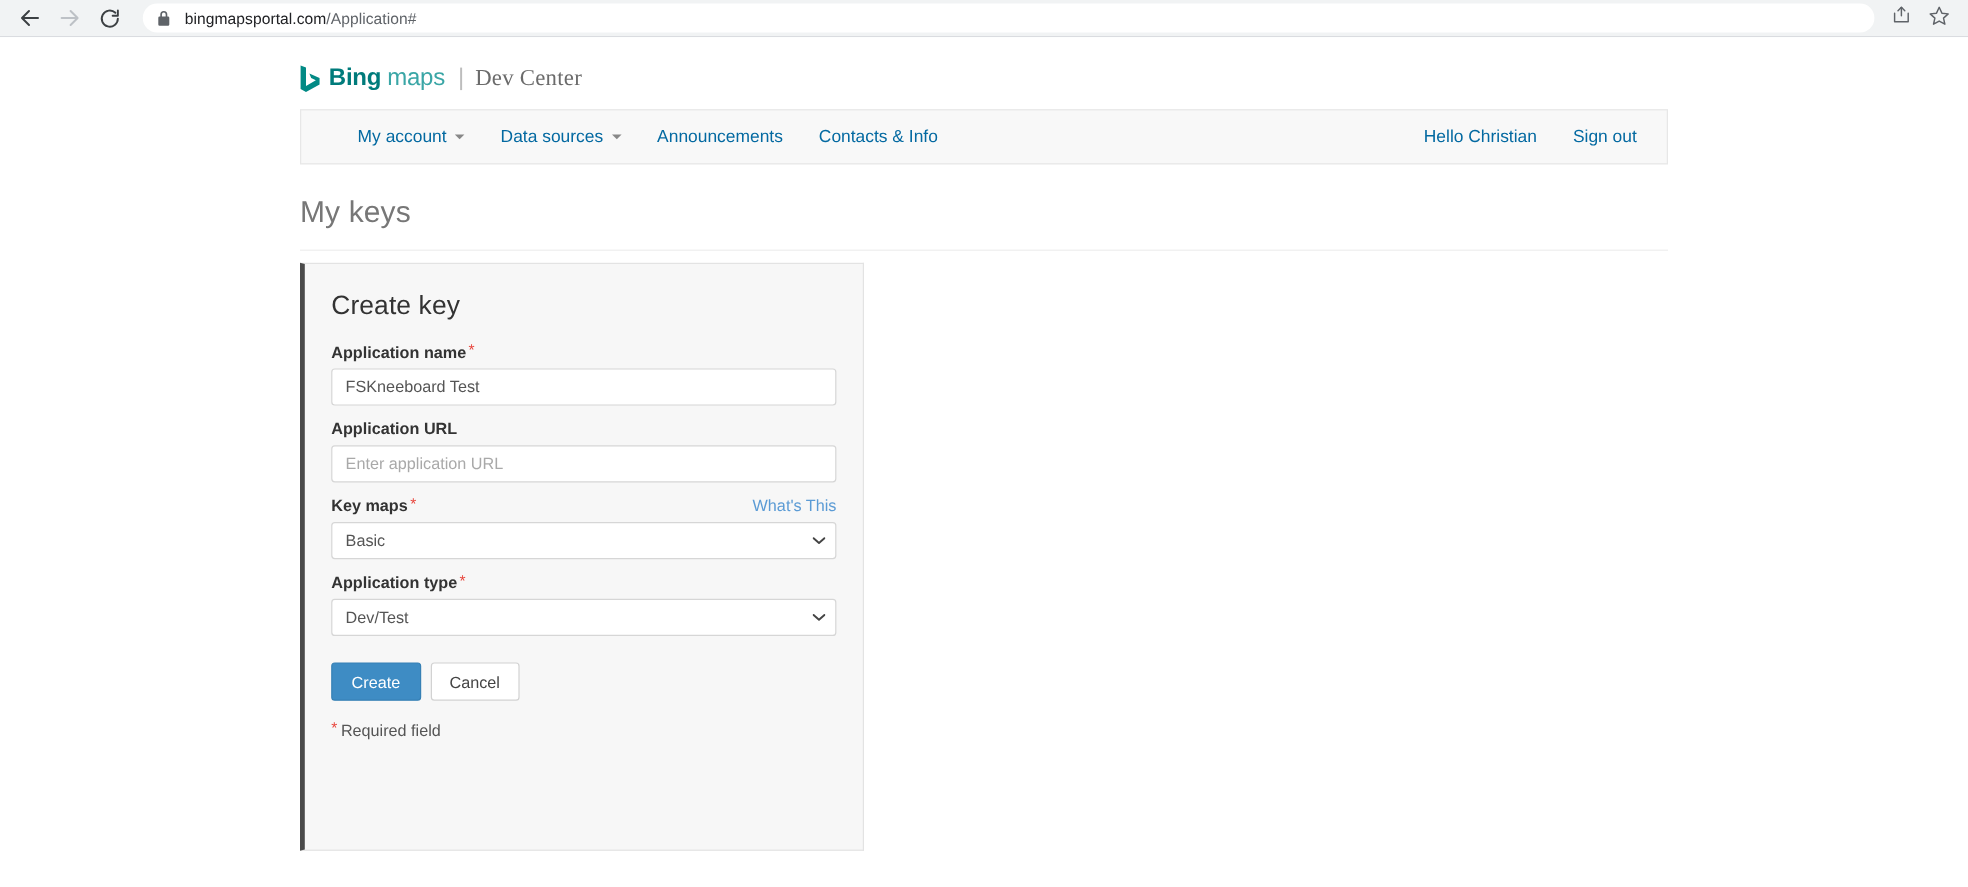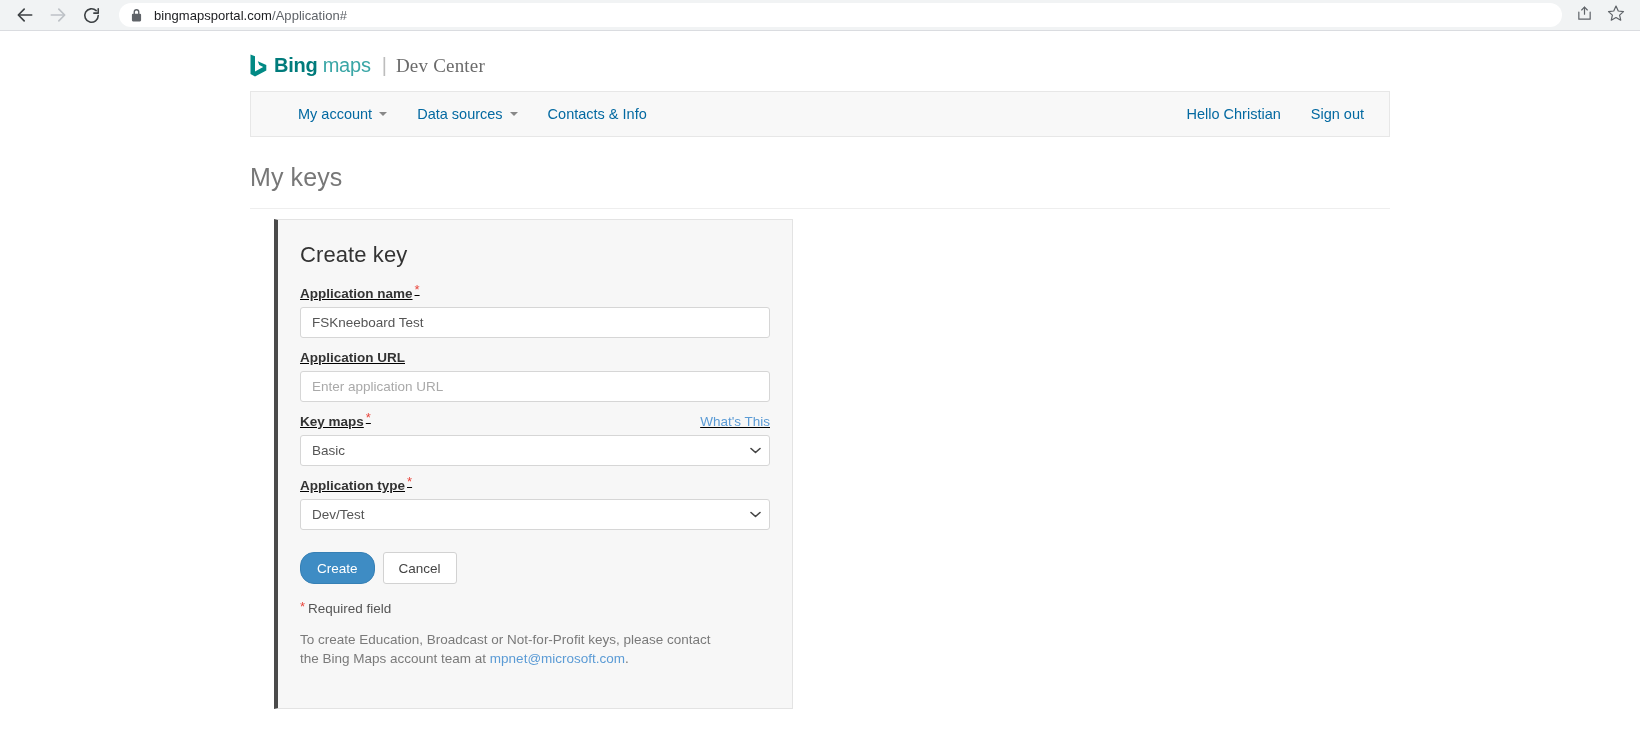--- a/index.html
+++ b/index.html
@@ -166,43 +166,41 @@
     font-weight: 400;
     margin: 26px 0 0 0;
     padding: 0 0 16px 0;
     border-bottom: 1px solid #eeeeee;
     letter-spacing: 0.1px;
   }
 
   
   .panel {
     margin-top: 10px;
-    width: 519px;
+    width: 470px;
     background: #f7f7f7;
     border: 1px solid #e3e3e3;
     border-left: 4px solid #4a4a4a;
     box-sizing: border-box;
     padding: 22px 22px 0 22px;
     min-height: 490px;
-    margin-left: 24px;
   }
   .panel-title {
     font-size: 22px;
     color: #333333;
     font-weight: 400;
     margin: 0 0 18px 0;
     letter-spacing: 0.1px;
   }
 
   .field-block { margin-bottom: 12px; }
   .field-label-row {
     display: flex;
-    align-items: flex-start;
+    align-items: flex-end;
     margin-bottom: 6px;
-    text-decoration: underline;
   }
   .field-label {
     font-size: 13.5px;
     font-weight: bold;
     color: #333333;
   }
   .req-star {
     color: #e8453c;
     font-size: 13px;
     margin-left: 2px;
@@ -262,21 +260,21 @@
     display: flex;
     align-items: center;
   }
   .btn-create {
     background: #3e8cc4;
     border: 1px solid #3680b5;
     color: #ffffff;
     font-size: 13.5px;
     padding: 0 16px;
     height: 32px;
-    border-radius: 14px;
+    border-radius: 3px;
     cursor: pointer;
     font-family: "Liberation Sans", sans-serif;
   }
   .btn-cancel {
     background: #ffffff;
     border: 1px solid #d2d2d2;
     color: #444444;
     font-size: 13.5px;
     padding: 0 15px;
     height: 32px;
@@ -393,20 +391,23 @@
       <div class="nav-left">
         <div class="nav-item">
           <span>My account</span>
           <span class="caret"></span>
         </div>
         <div class="nav-item">
           <span>Data sources</span>
           <span class="caret"></span>
         </div>
         <div class="nav-item">
+          <span>Announcements</span>
+        </div>
+        <div class="nav-item">
           <span>Contacts &amp; Info</span>
         </div>
       </div>
       <div class="nav-right">
         <div class="nav-item">
           <span>Hello Christian</span>
         </div>
         <div class="nav-item">
           <span>Sign out</span>
         </div>
@@ -467,20 +468,17 @@
       <div class="button-row">
         <button class="btn-create">Create</button>
         <button class="btn-cancel">Cancel</button>
       </div>
 
       <div class="required-note">
         <span class="star">*</span>
         <span>Required field</span>
       </div>
 
-      <div class="contact-note">
-        <span>To create Education, Broadcast or Not-for-Profit keys, please contact the Bing Maps account team at </span><a href="#">mpnet@microsoft.com</a><span>.</span>
-      </div>
 
     </div>
 
   </div>
 </div>
 
 </body></html>

